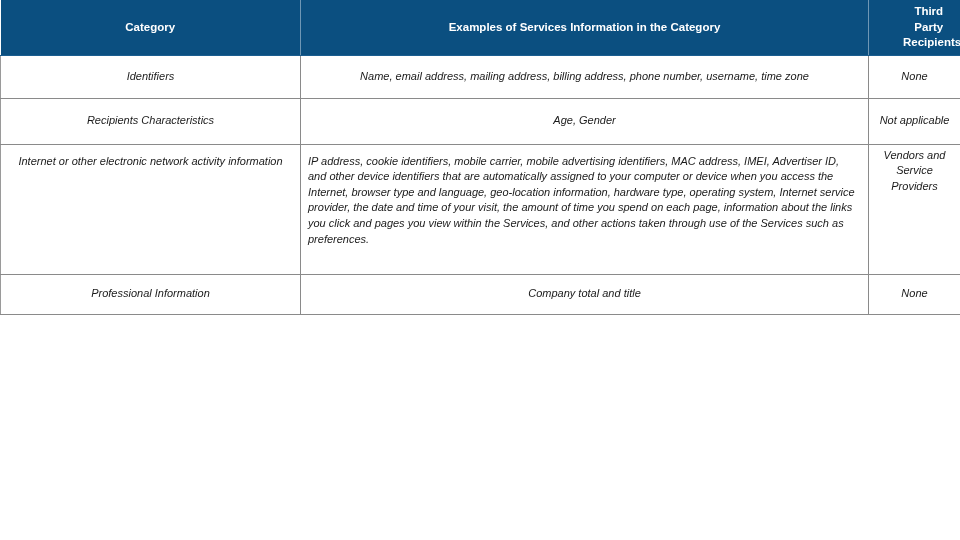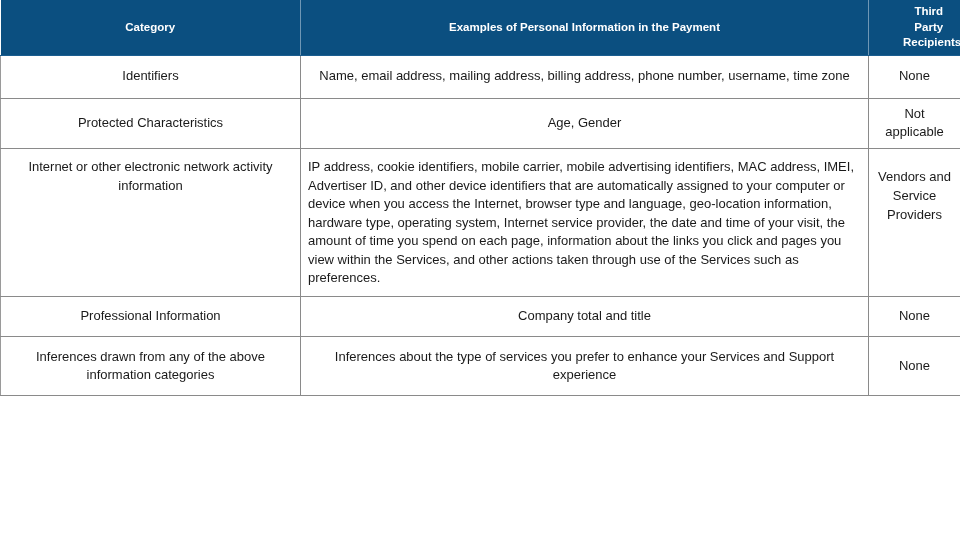--- a/index.html
+++ b/index.html
@@ -43,42 +43,43 @@
     height: 47px;
     padding: 4px 6px;
     box-sizing: border-box;
     border-right: 1px solid #6f97b5;
     border-bottom: 1px solid #1b5e90;
   }
   thead th.last-head { border-right: none; padding-left: 34px; }
 
   tbody td {
     border: 1px solid #8a8a8a;
-    font-size: 13px;
+    font-size: 11px;
     line-height: 1.45;
     color: #1a1a1a;
     text-align: center;
     vertical-align: middle;
     padding: 6px 8px;
     box-sizing: border-box;
     background: #ffffff;
+    font-style: italic;
   }
 
   tbody tr td:first-child { border-left: 1px solid #9a9a9a; }
   tbody tr td:last-child  { border-right: 1px solid #9a9a9a; }
 
   
   tr.tall td { vertical-align: top; }
   tr.tall td.examples-long {
     text-align: left;
     padding: 9px 10px 9px 7px;
     line-height: 1.42;
   }
   tr.tall td.cat-top { padding-top: 9px; }
-  tr.tall td.third-top { padding-top: 19px; }
+  tr.tall td.third-top { padding-top: 3px; }
 
   .r1 td { height: 43px; }
   .r2 td { height: 46px; }
   .r3 td { height: 37px; }
   .r4 td { height: 35px; }
   .r5 td { height: 130px; }
   .r6 td { height: 54px; }
   .r7 td { height: 48px; }
   .r8 td { height: 40px; }
   .r9 td { height: 59px; }
@@ -89,48 +90,43 @@
 <div class="table-wrap">
   <table class="pi-table">
     <colgroup>
       <col class="col-category">
       <col class="col-examples">
       <col class="col-third">
     </colgroup>
     <thead>
       <tr>
         <th>Category</th>
-        <th>Examples of Personal Information in the Payment</th>
+        <th>Examples of Services Information in the Category</th>
         <th class="last-head">
           <span>Third Party</span><br>
           <span>Recipients</span>
         </th>
       </tr>
     </thead>
     <tbody>
       <tr class="r1">
         <td>Identifiers</td>
         <td>Name, email address, mailing address, billing address, phone number, username, time zone</td>
         <td>None</td>
       </tr>
       <tr class="r2">
-        <td>Protected Characteristics</td>
+        <td>Recipients Characteristics</td>
         <td>Age, Gender</td>
         <td>Not applicable</td>
       </tr>
       <tr class="r5 tall">
         <td class="cat-top">Internet or other electronic network activity information</td>
         <td class="examples-long">IP address, cookie identifiers, mobile carrier, mobile advertising identifiers, MAC address, IMEI, Advertiser ID, and other device identifiers that are automatically assigned to your computer or device when you access the Internet, browser type and language, geo-location information, hardware type, operating system, Internet service provider, the date and time of your visit, the amount of time you spend on each page, information about the links you click and pages you view within the Services, and other actions taken through use of the Services such as preferences.</td>
         <td class="third-top">Vendors and Service Providers</td>
       </tr>
       <tr class="r8">
         <td>Professional Information</td>
         <td>Company total and title</td>
         <td>None</td>
       </tr>
-      <tr class="r9">
-        <td>Inferences drawn from any of the above information categories</td>
-        <td>Inferences about the type of services you prefer to enhance your Services and Support experience</td>
-        <td>None</td>
-      </tr>
     </tbody>
   </table>
 </div>
 
 </body></html>

